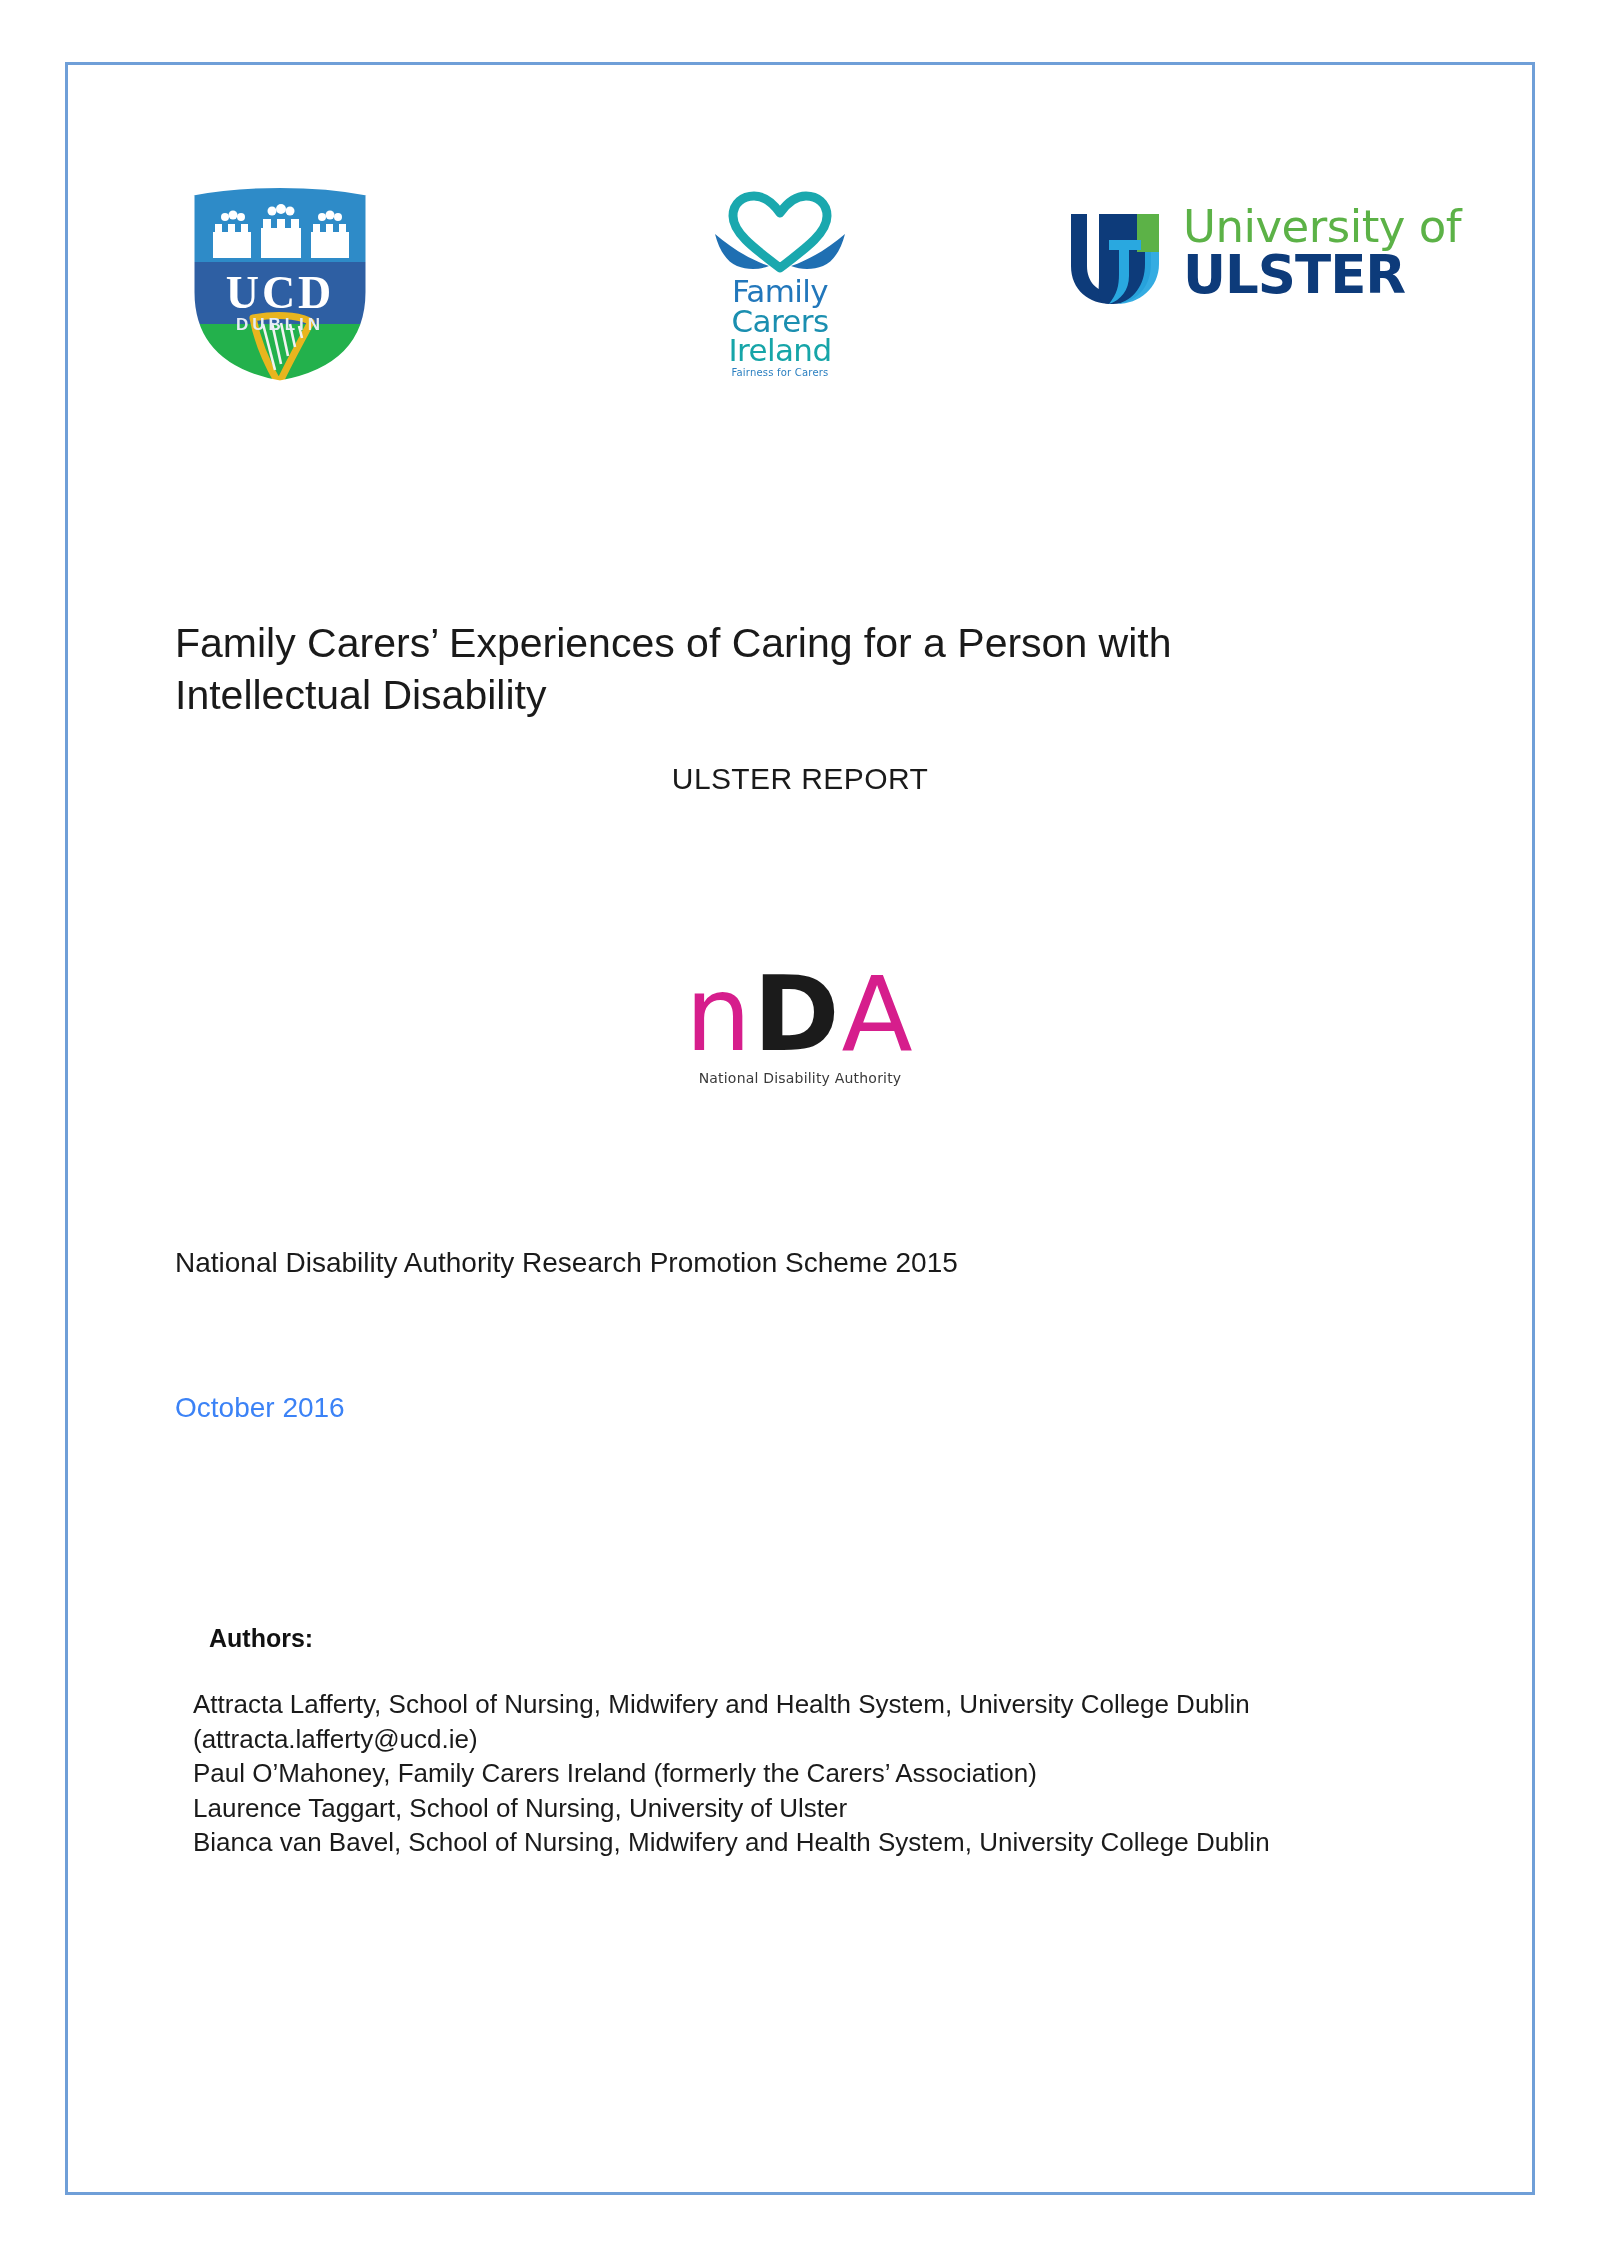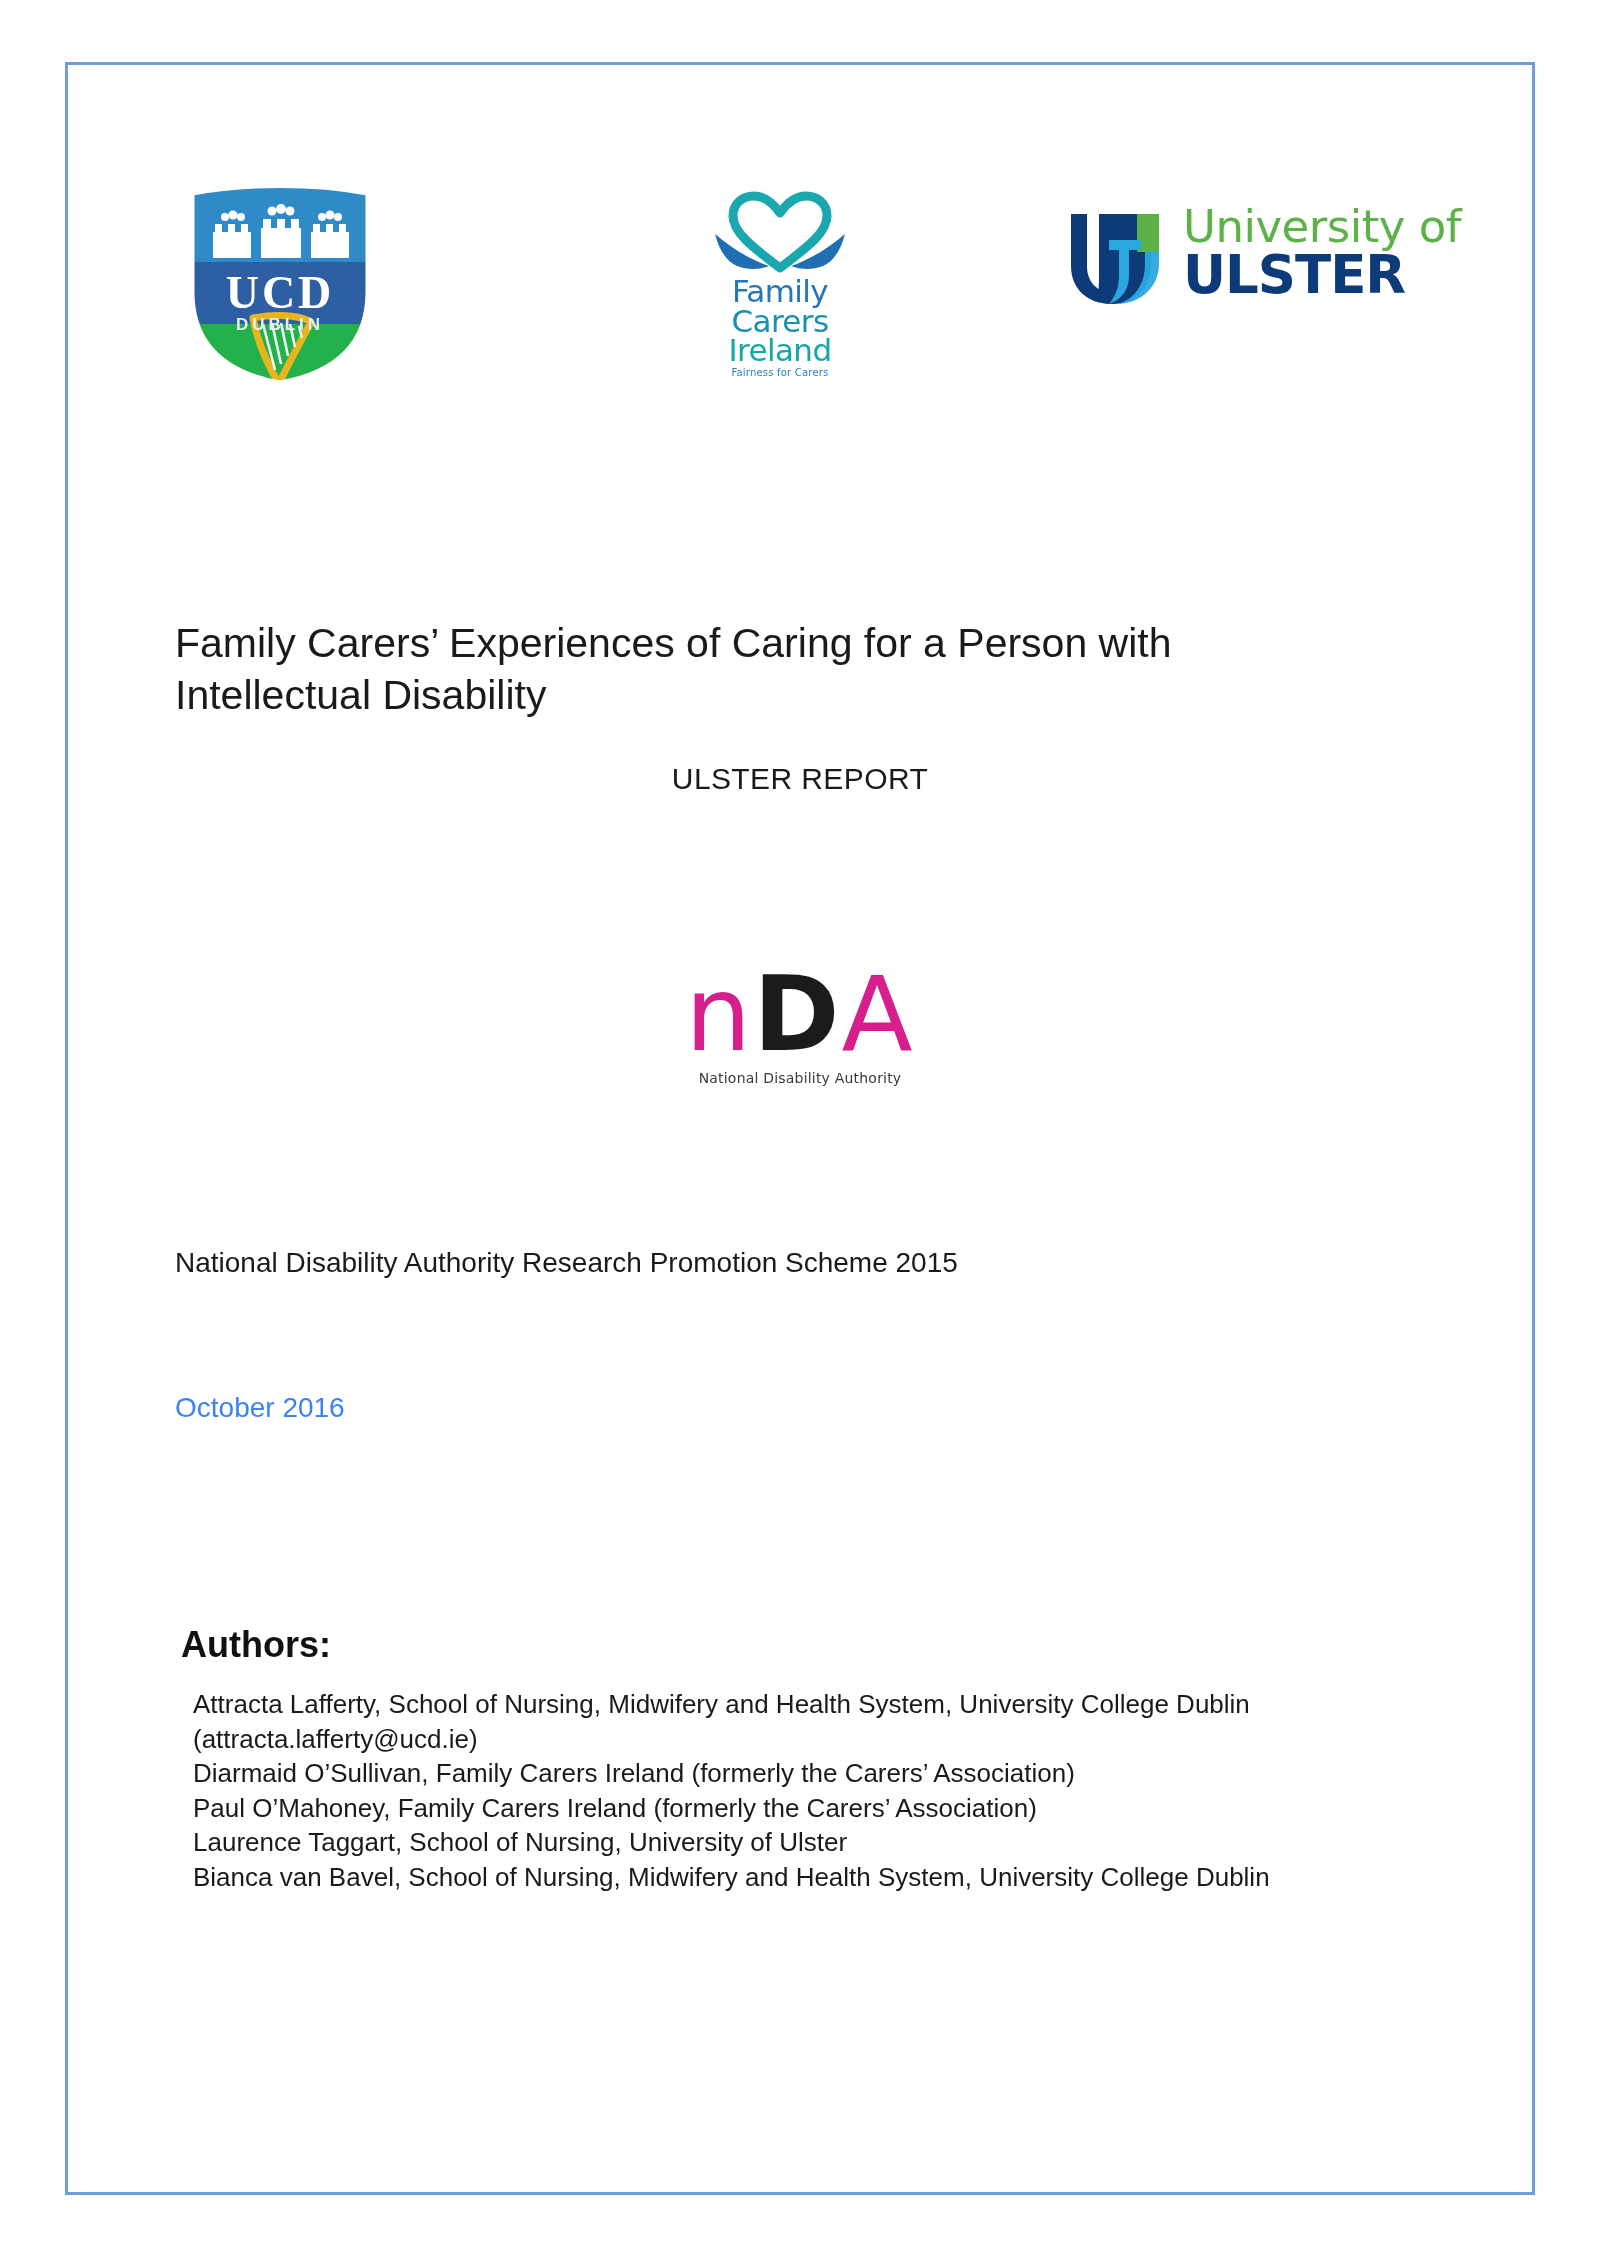--- a/index.html
+++ b/index.html
@@ -196,23 +196,23 @@
     top: 1330px;
     width: 1250px;
     text-align: left;
     font-size: 28px;
     color: #3b82f6;
   }
 
   
   .authors-heading {
     position: absolute;
-    left: 116px;
+    left: 144px;
     top: 1562px;
-    font-size: 36px;
+    font-size: 25px;
     font-weight: bold;
     color: #111111;
   }
   .authors-list {
     position: absolute;
     left: 128px;
     top: 1625px;
     width: 1240px;
     font-size: 26px;
     line-height: 1.33;
@@ -332,20 +332,19 @@
       <div class="nda-letters"><span class="nda-n">n</span><span class="nda-d">D</span><span class="nda-a">A</span></div>
       <div class="nda-caption">National Disability Authority</div>
     </div>
 
     <div class="scheme-line">National Disability Authority Research Promotion Scheme 2015</div>
     <div class="date-line">October 2016</div>
 
     <div class="authors-heading">Authors:</div>
     <div class="authors-list">
       <span class="author-line">Attracta Lafferty, School of Nursing, Midwifery and Health System, University College Dublin (attracta.lafferty@ucd.ie)</span>
-      <span class="author-line">Diarmaid O’Sullivan, Family Carers Ireland (formerly the Carers’ Association)</span>
       <span class="author-line">Paul O’Mahoney, Family Carers Ireland (formerly the Carers’ Association)</span>
       <span class="author-line">Laurence Taggart, School of Nursing, University of Ulster</span>
       <span class="author-line">Bianca van Bavel, School of Nursing, Midwifery and Health System, University College Dublin</span>
     </div>
 
   </div>
 </div>
 
 </body></html>

